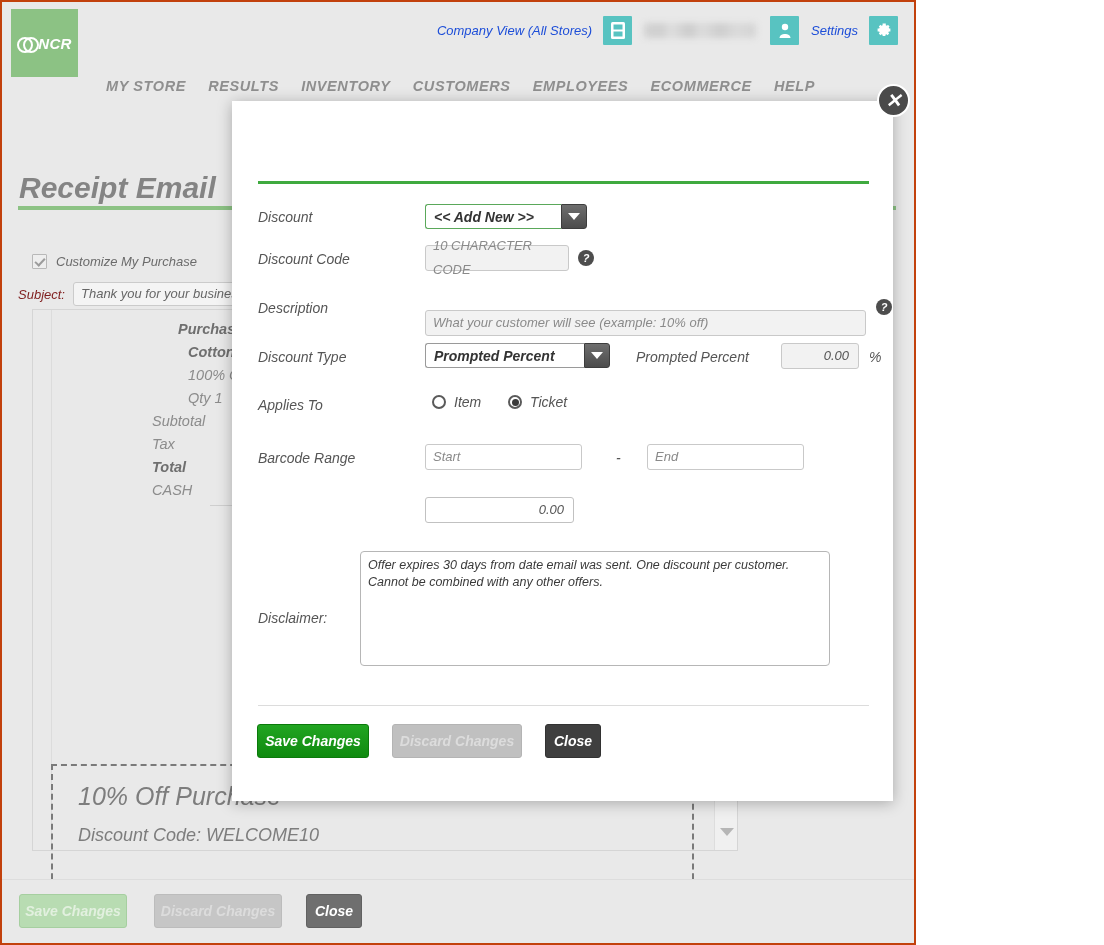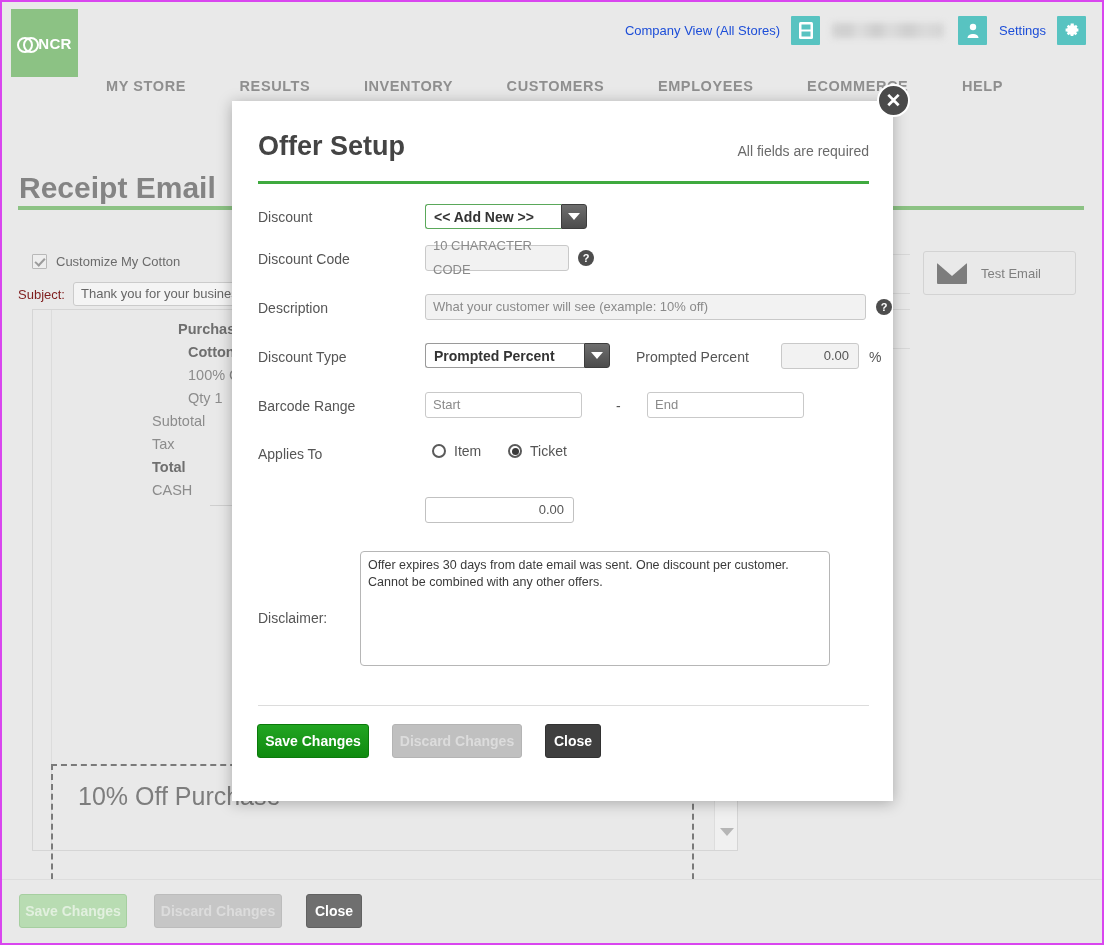--- a/index.html
+++ b/index.html
@@ -3,24 +3,25 @@
 <meta charset="utf-8">
 <style>
   * { box-sizing: border-box; }
   html, body {
     margin: 0; padding: 0;
     font-family: "Liberation Sans", sans-serif;
     background: #ffffff;
   }
   #screen {
     position: relative;
-    width: 1104px; height: 945px;
+    width: 916px; height: 945px;
     overflow: hidden;
     background: #e9e9e9;
-    border: 2px solid #d946ef;
+    border: 2px solid #c2410c;
+    font-style: italic;
   }
 
   
   .header {
     position: absolute; top: 0; left: 0; right: 0; height: 78px;
     background: #e9e9e9;
   }
   .ncr-logo {
     position: absolute; left: 9px; top: 7px;
     width: 67px; height: 68px;
@@ -392,21 +393,21 @@
     <span class="nav-sp"></span>
     <span class="nav-item" style="margin-right:99px">HELP</span>
   </div>
 
   <div class="page">
     <div class="page-title">Receipt Email</div>
     <div class="title-rule"></div>
 
     <div class="cust-check-row">
       <span class="chk"></span>
-      <span class="cust-check-label">Customize My Cotton</span>
+      <span class="cust-check-label">Customize My Purchase</span>
     </div>
 
     <div class="subject-row">
       <span class="subject-lbl">Subject:</span>
       <span class="subject-input">Thank you for your business</span>
     </div>
 
     <div class="ghost-box-a"></div>
     <div class="ghost-box-b"></div>
 
@@ -432,91 +433,88 @@
       <div class="rscroll">
         <div class="rscroll-thumb"></div>
         <div class="rscroll-down"></div>
       </div>
     </div>
 
     <div class="welcome">WELCOME</div>
 
     <div class="offer-box">
       <div class="offer-title">10% Off Purchase</div>
+      <div class="offer-code">Discount Code: WELCOME10</div>
       <div class="offer-disc">Offer expires 30 days from date email was sent. One discount per customer. Cannot be combined with any other offers.</div>
     </div>
 
     <div class="page-footer">
       <div class="btn pf-save">Save Changes</div>
       <div class="btn pf-discard">Discard Changes</div>
       <div class="btn pf-close">Close</div>
     </div>
   </div>
 
   <div class="modal-close">✕</div>
 
   <div class="modal">
-    <div class="modal-hd">
-      <div class="modal-title">Offer Setup</div>
-      <div class="modal-req">All fields are required</div>
-    </div>
     <div class="modal-rule"></div>
 
     <div class="form">
 
       <div class="frow" style="height:41px">
         <span class="flabel" style="top:4px">Discount</span>
         <div class="sel-wrap" style="position:absolute; left:167px; top:0;">
           <div class="sel-text" style="width:136px">&lt;&lt; Add New &gt;&gt;</div>
           <div class="sel-arrow"></div>
         </div>
       </div>
 
       <div class="frow" style="height:49px">
         <span class="flabel" style="top:5px">Discount Code</span>
         <div class="inp" style="position:absolute; left:167px; top:0; width:144px;">10 CHARACTER CODE</div>
         <span class="help-icon" style="position:absolute; left:320px; top:5px;">?</span>
       </div>
 
       <div class="frow" style="height:49px">
         <span class="flabel" style="top:5px">Description</span>
-        <div class="inp" style="position:absolute; left:167px; top:0; width:441px;">What your customer will see (example: 10% off)</div>
+        <div class="inp" style="position:absolute; left:167px; top:16px; width:441px;">What your customer will see (example: 10% off)</div>
         <span class="help-icon" style="position:absolute; left:618px; top:5px;">?</span>
       </div>
 
       <div class="frow" style="height:49px">
         <span class="flabel" style="top:5px">Discount Type</span>
         <div class="sel-wrap" style="position:absolute; left:167px; top:0;">
           <div class="sel-text grey" style="width:159px">Prompted Percent</div>
           <div class="sel-arrow"></div>
         </div>
         <span class="flabel" style="left:378px; top:5px;">Prompted Percent</span>
         <div class="inp num" style="position:absolute; left:523px; top:0; width:78px;">0.00</div>
         <span class="flabel" style="left:611px; top:5px;">%</span>
-      </div>
-
-      <div class="frow" style="height:49px">
-        <span class="flabel" style="top:5px">Barcode Range</span>
-        <div class="inp white" style="position:absolute; left:167px; top:0; width:157px; color:#8a8a8a;">Start</div>
-        <span class="flabel" style="left:358px; top:5px;">-</span>
-        <div class="inp white" style="position:absolute; left:389px; top:0; width:157px; color:#8a8a8a;">End</div>
       </div>
 
       <div class="frow" style="height:52px">
         <span class="flabel" style="top:4px">Applies To</span>
         <div style="position:absolute; left:174px; top:2px; display:flex; align-items:center;">
           <span class="radio"></span>
           <span class="radio-lbl">Item</span>
         </div>
         <div style="position:absolute; left:250px; top:2px; display:flex; align-items:center;">
           <span class="radio on"></span>
           <span class="radio-lbl">Ticket</span>
         </div>
       </div>
 
+      <div class="frow" style="height:49px">
+        <span class="flabel" style="top:5px">Barcode Range</span>
+        <div class="inp white" style="position:absolute; left:167px; top:0; width:157px; color:#8a8a8a;">Start</div>
+        <span class="flabel" style="left:358px; top:5px;">-</span>
+        <div class="inp white" style="position:absolute; left:389px; top:0; width:157px; color:#8a8a8a;">End</div>
+      </div>
+
       <div class="frow" style="height:58px">
         <div class="inp num white" style="position:absolute; left:167px; top:4px; width:149px; border-color:#c1c1c1;">0.00</div>
       </div>
 
       <div class="frow" style="height:120px">
         <span class="flabel" style="top:58px">Disclaimer:</span>
         <div class="ta" style="position:absolute; left:102px; top:0; width:470px; height:115px;">Offer expires 30 days from date email was sent. One discount per customer. Cannot be combined with any other offers.</div>
       </div>
 
     </div>

